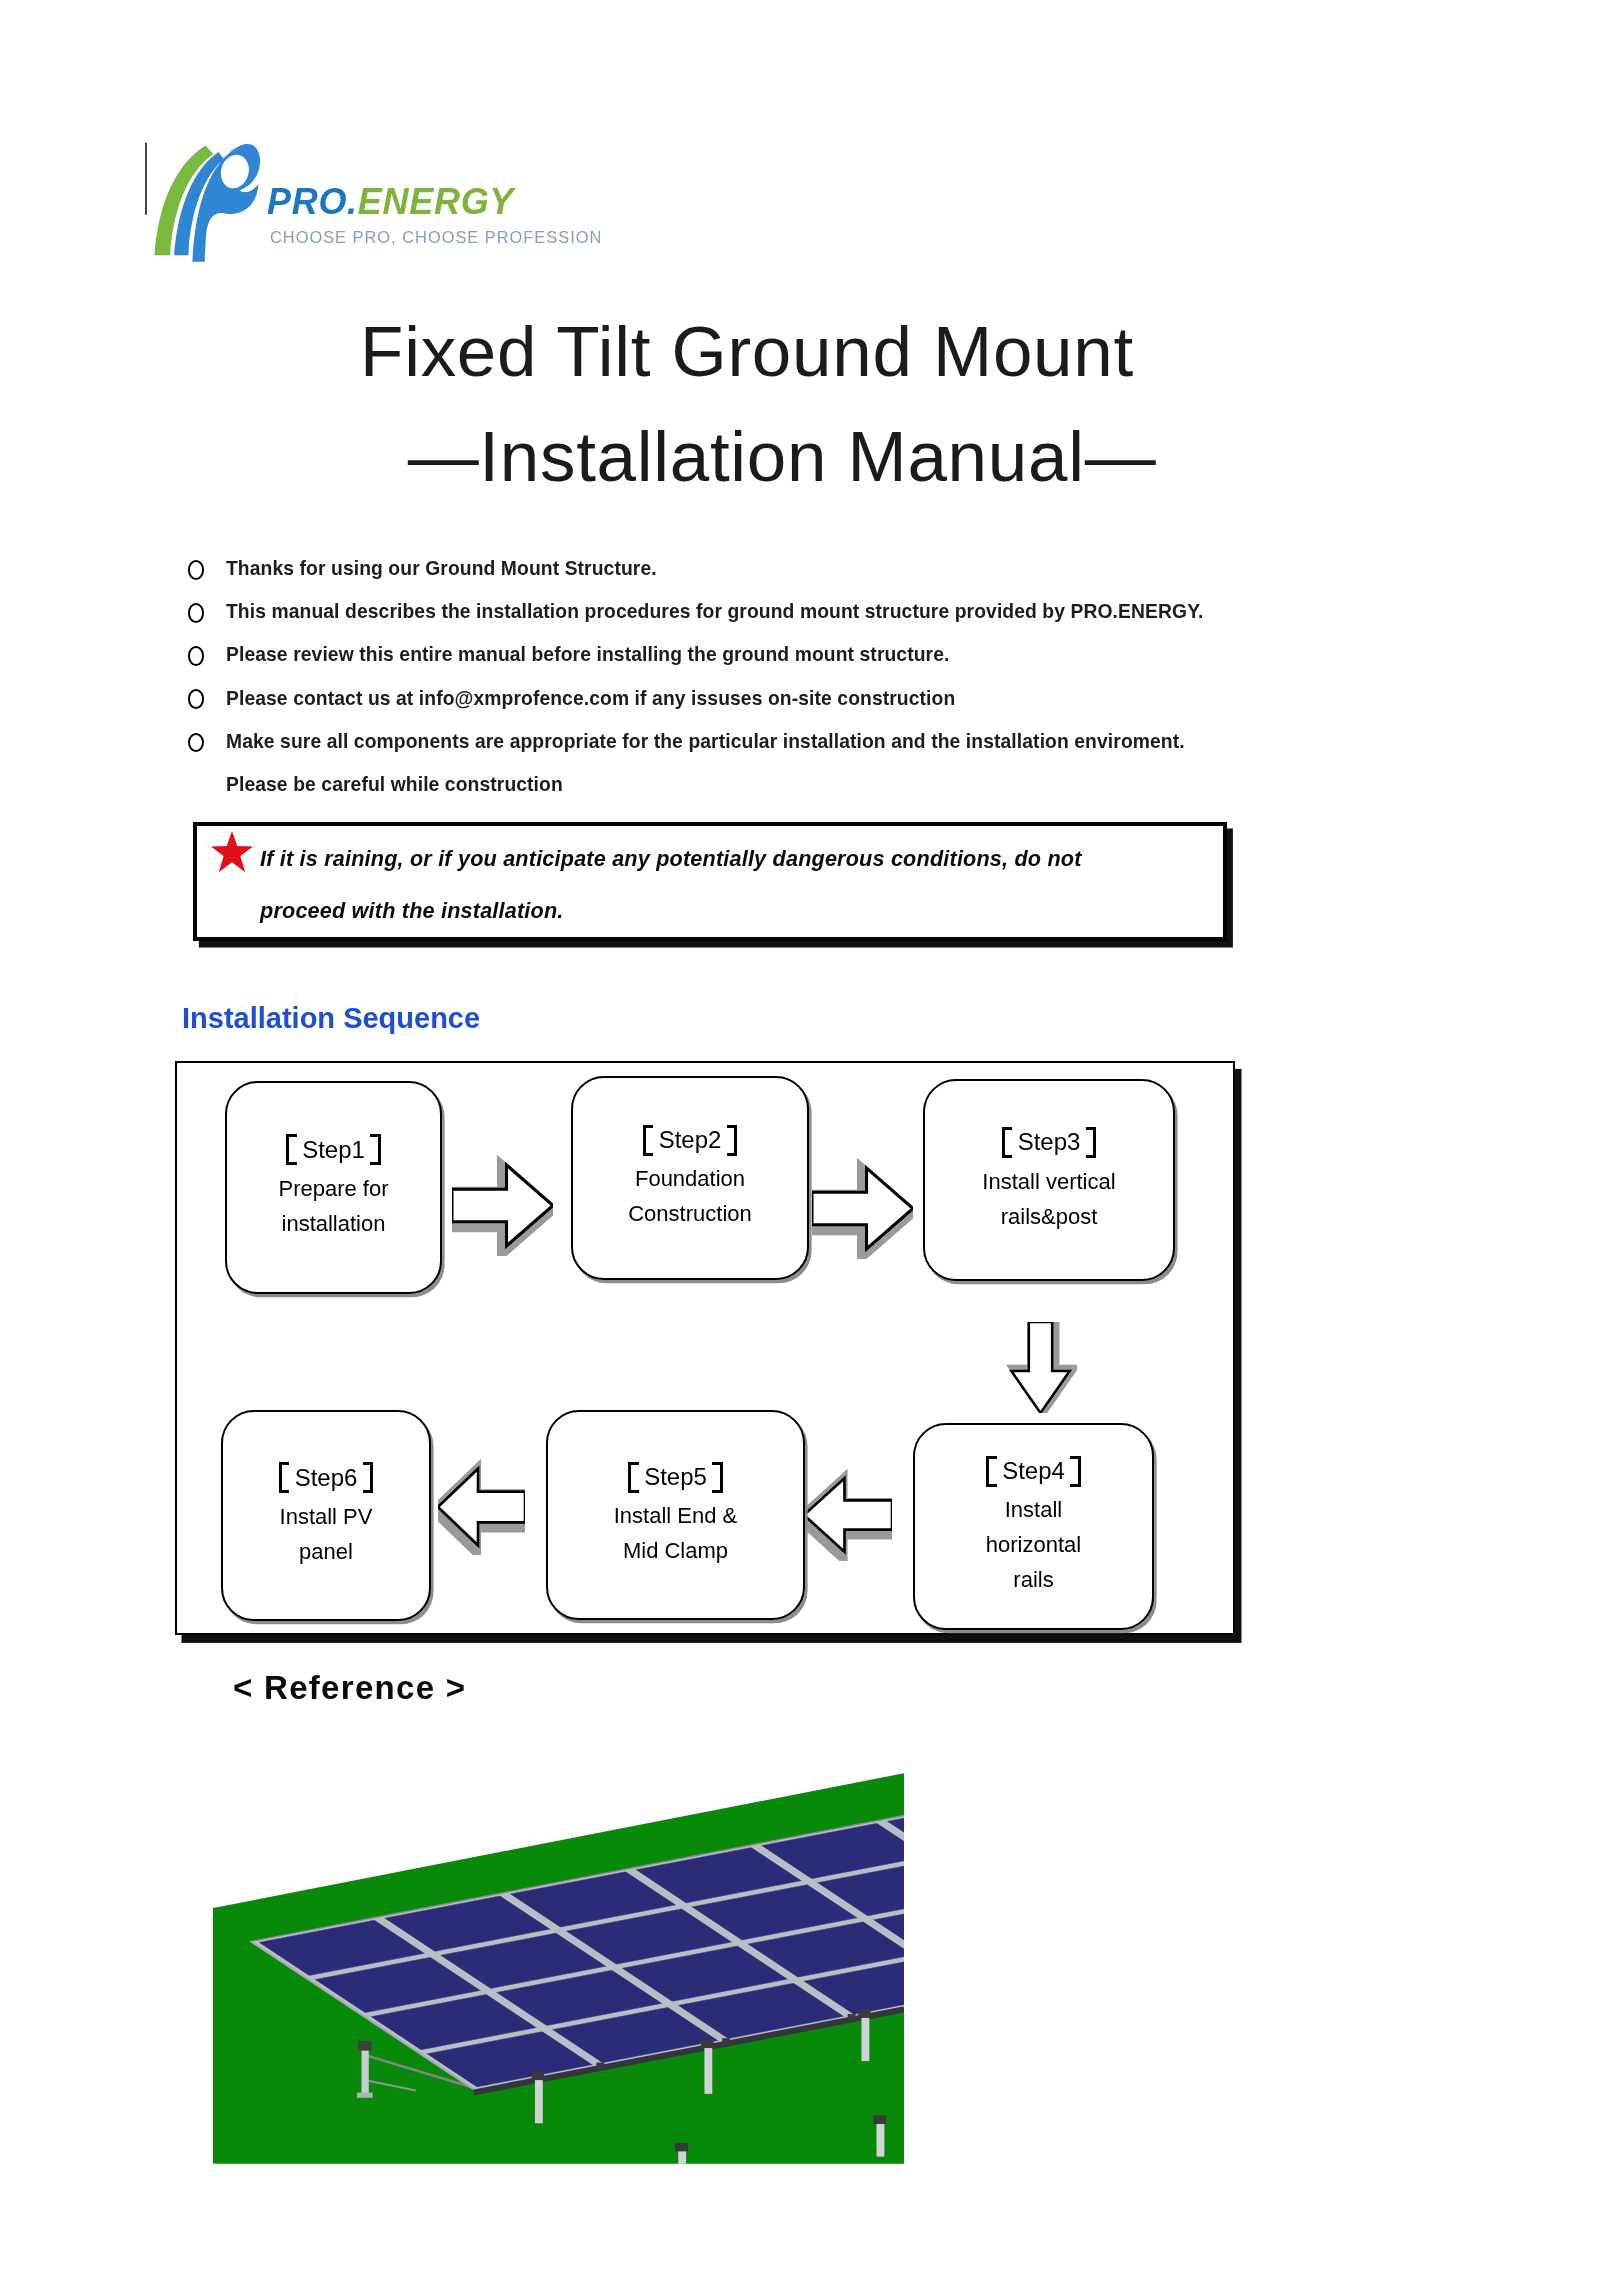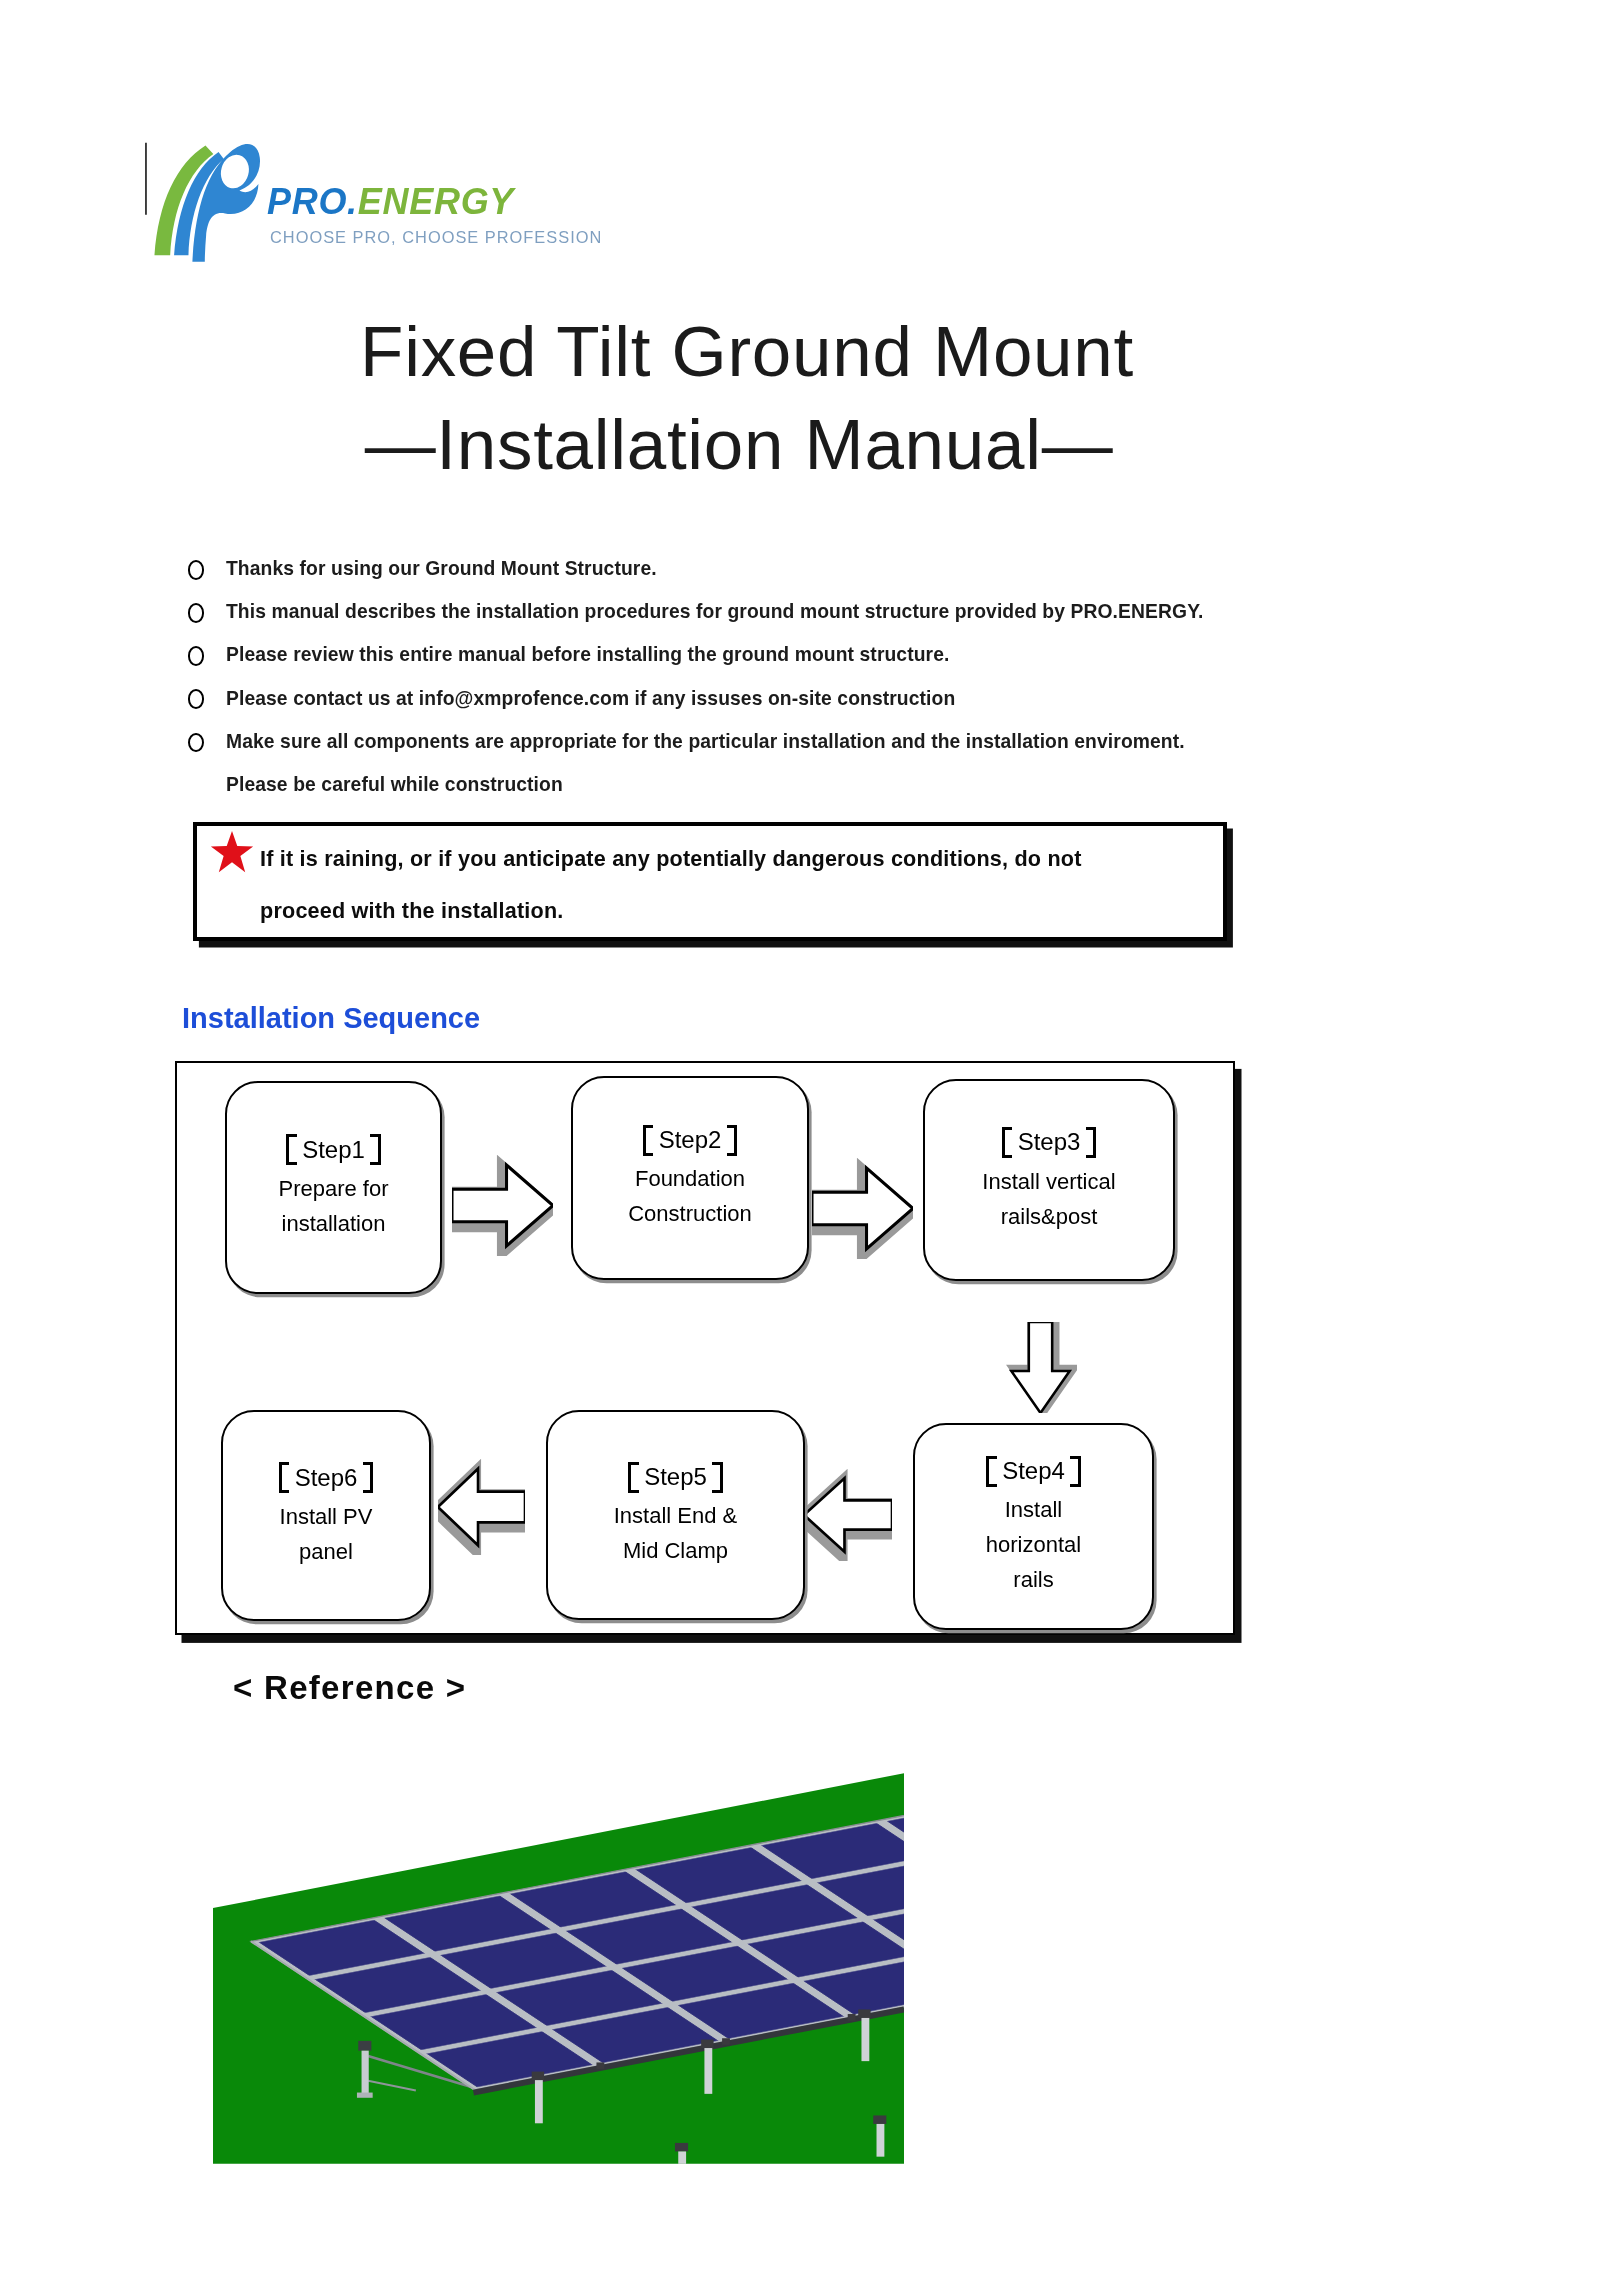--- a/index.html
+++ b/index.html
@@ -12,33 +12,33 @@
          font-style:italic;letter-spacing:0.7px;white-space:nowrap;}
   .brand-pro{color:#1b76c6;}
   .brand-energy{color:#7db53c;}
   .tagline{position:absolute;left:270px;top:228px;font-size:16.4px;color:#7f9fc0;
            letter-spacing:1px;white-space:nowrap;}
 
   
   .title1,.title2{position:absolute;left:0;width:1478px;text-align:center;
                   font-size:71px;font-weight:400;color:#1b1b1b;letter-spacing:0.7px;white-space:nowrap;}
   .title1{top:311px;margin-left:8px;}
-  .title2{top:404px;}
+  .title2{top:416px;padding-left:43px;}
 
   
   .bullets{position:absolute;left:188px;top:556px;width:1282px;}
   .bullet{display:flex;align-items:flex-start;margin-bottom:17.7px;font-weight:bold;}
   .dot{flex:0 0 auto;width:12.4px;height:15.7px;border:2px solid #000;border-radius:50%;
        margin:3.9px 21.6px 0 0;}
   .btext{font-size:19.3px;line-height:25.5px;color:#1c1c1c;letter-spacing:0.1px;}
   .btext .cont{margin-top:17.7px;}
 
   
   .warnbox{position:absolute;left:193px;top:822px;width:1026px;height:111px;
-           background:#fff;border:4.6px solid #000;box-shadow:5.9px 6.5px 0 #111;}
+           background:#fff;border:4.6px solid #000;box-shadow:5.9px 6.5px 0 #111;font-style:italic;}
   .warn-star{position:absolute;left:13px;top:3.3px;width:44px;height:48px;}
   .warn-l1{position:absolute;left:63px;top:19.6px;font-size:21.6px;font-weight:bold;
            letter-spacing:0.2px;white-space:nowrap;color:#0c0c0c;}
   .warn-l2{position:absolute;left:63px;top:72px;font-size:21.6px;font-weight:bold;
            letter-spacing:0.2px;white-space:nowrap;color:#0c0c0c;}
 
   
   .seq-h{position:absolute;left:182px;top:1002px;font-size:29px;font-weight:bold;color:#1d4ed8;}
   .flow{position:absolute;left:175px;top:1061px;width:1056px;height:570px;
         border:2.6px solid #000;background:#fff;box-shadow:6.5px 7.9px 0 #101010;}

